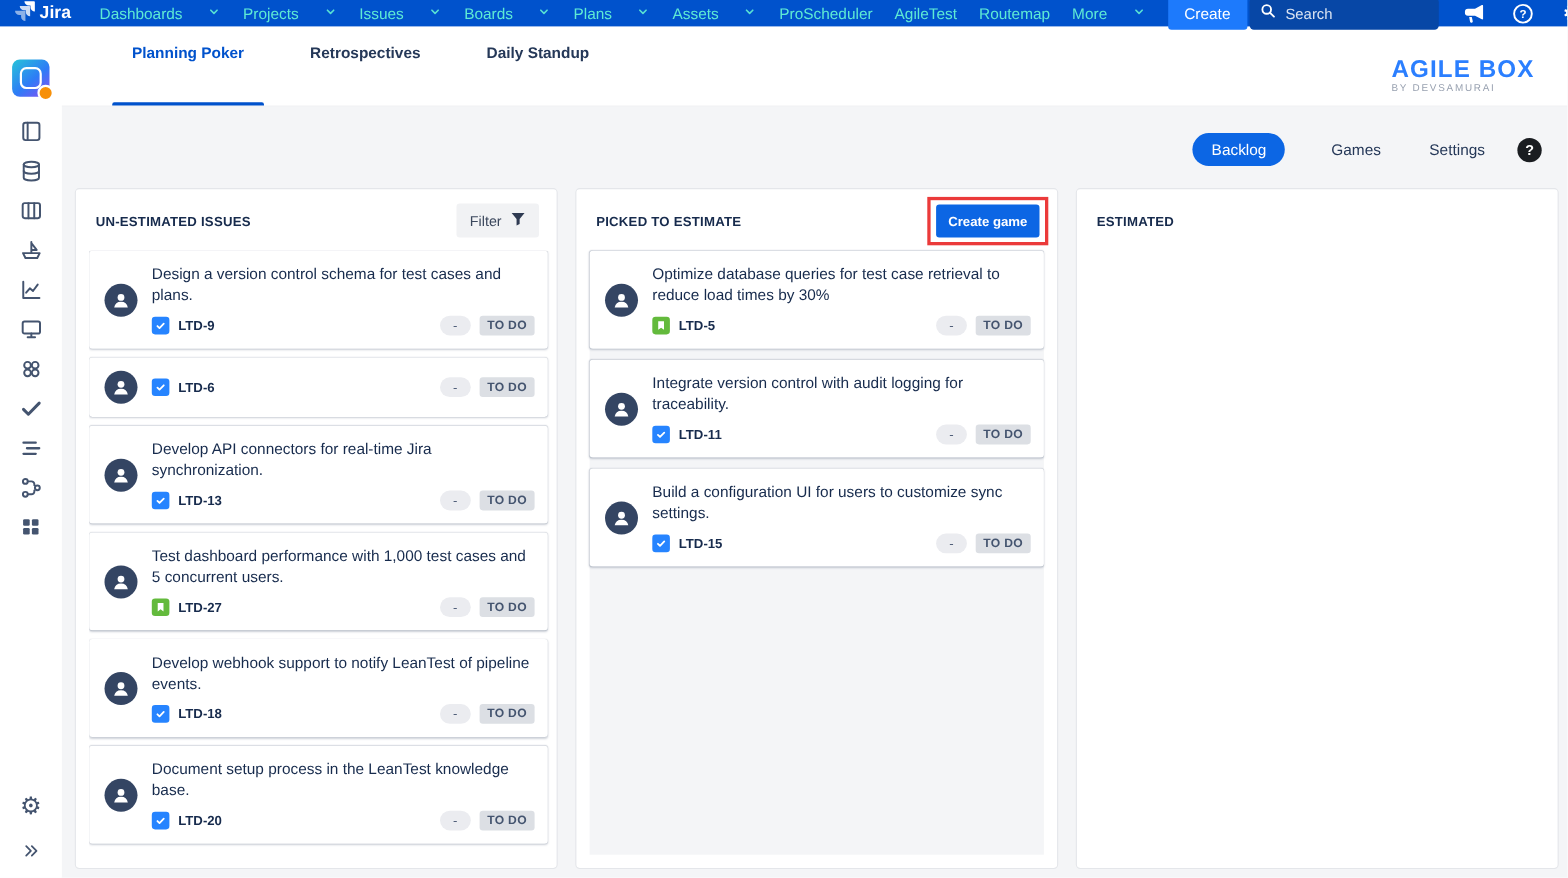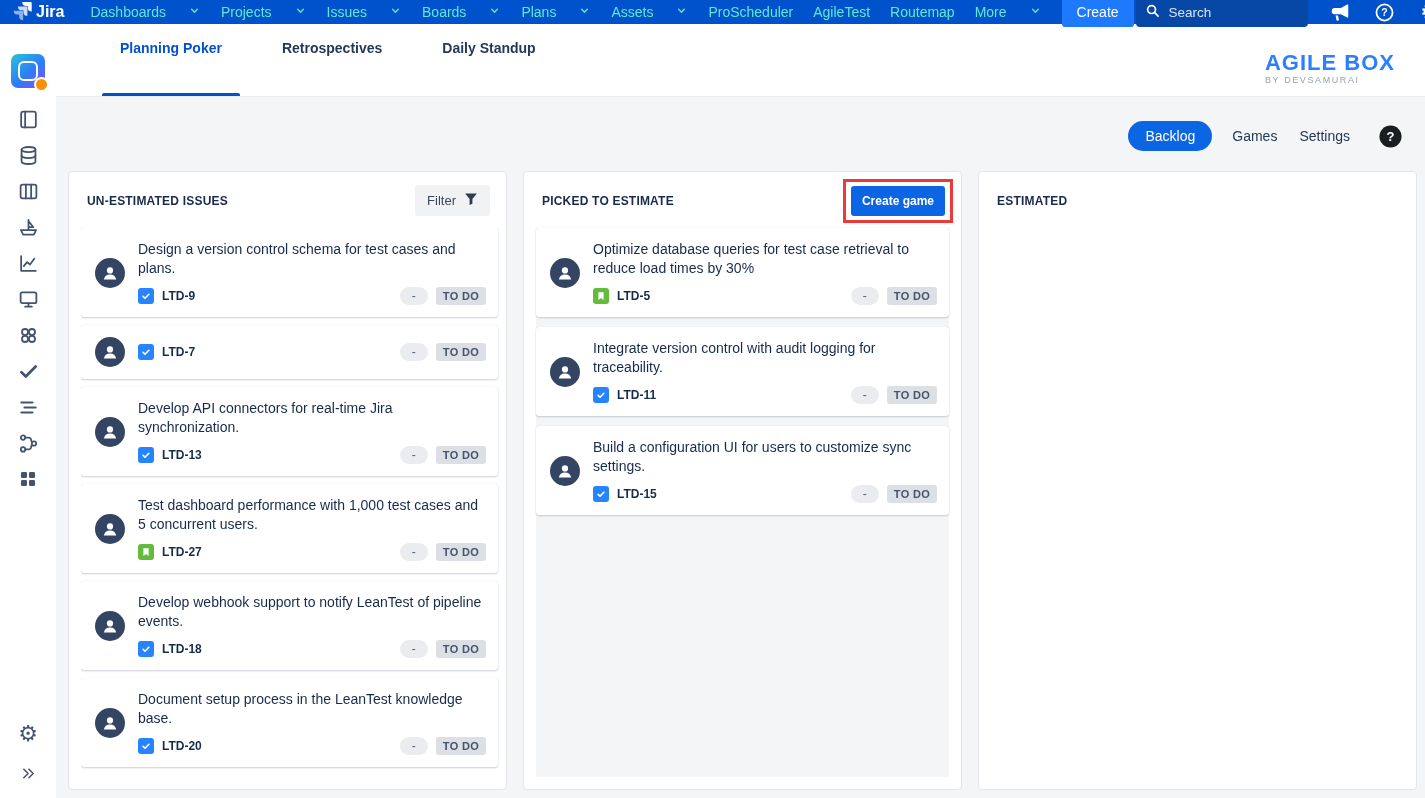--- a/index.html
+++ b/index.html
@@ -322,21 +322,21 @@
       </button>
     </div>
   <div class="brand-box">
     <div class="brand-title">AGILE BOX</div>
     <div class="brand-sub">BY DEVSAMURAI</div>
   </div>
 </div>
 
 <main class="main">
   <div class="view-nav">
-    <span id="view-pills" style="display:flex;align-items:center;gap:18px">
+    <span id="view-pills" style="display:flex;align-items:center;gap:40px">
         <button class="pill active">Backlog</button>
         <button class="pill">Games</button>
         <button class="pill">Settings</button>
       </span>
     <button class="help-circle">
         <svg width="25" height="25" viewBox="0 0 24 24">
           <circle cx="12" cy="12" r="10.6" fill="#1A1D21"></circle>
           <text x="12" y="16.6" text-anchor="middle" font-size="12.5" font-weight="700" fill="#fff" font-family="Liberation Sans,sans-serif">?</text>
         </svg>
       </button>
@@ -384,21 +384,21 @@
                 <path d="M1.8 14.6a6.3 6.3 0 0 1 12.4 0z"></path>
               </svg>
             </span>
         <div class="card-body">
           <div class="card-meta">
             <span class="type-ic task">
                   <svg width="10" height="10" viewBox="0 0 16 16">
                     <path d="M3.4 8.6l3 3 6.2-6.4" fill="none" stroke="#fff" stroke-width="2.6" stroke-linecap="round" stroke-linejoin="round"></path>
                   </svg>
                 </span>
-            <span class="key">LTD-7</span>
+            <span class="key">LTD-6</span>
             <span class="sp"></span>
             <span class="est">-</span>
             <span class="status">TO DO</span>
           </div>
         </div>
       </article>
           <article class="card">
         <span class="card-avatar">
               <svg width="16" height="16" viewBox="0 0 16 16" fill="currentColor">
                 <circle cx="8" cy="5.4" r="3.1"></circle>

